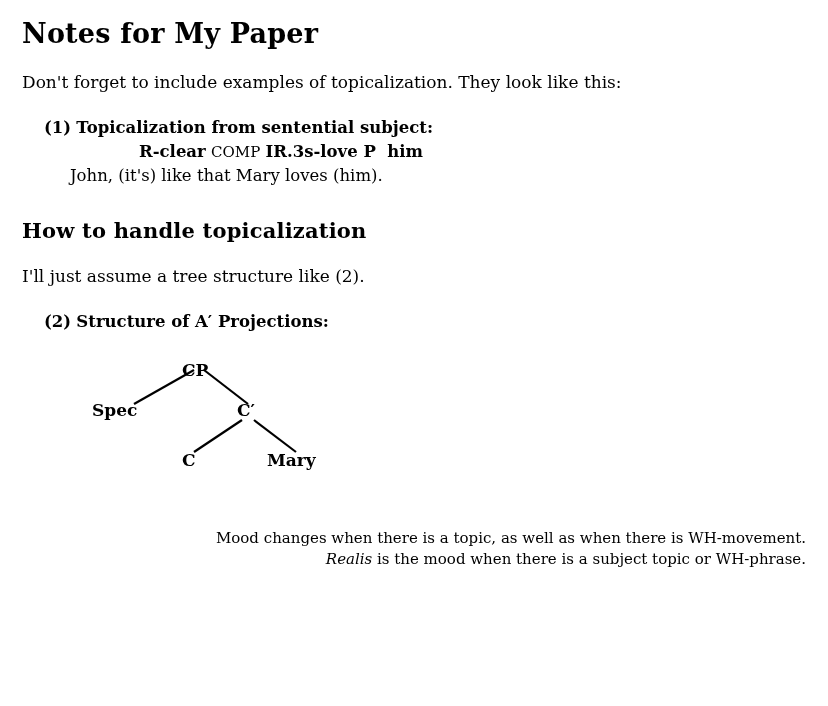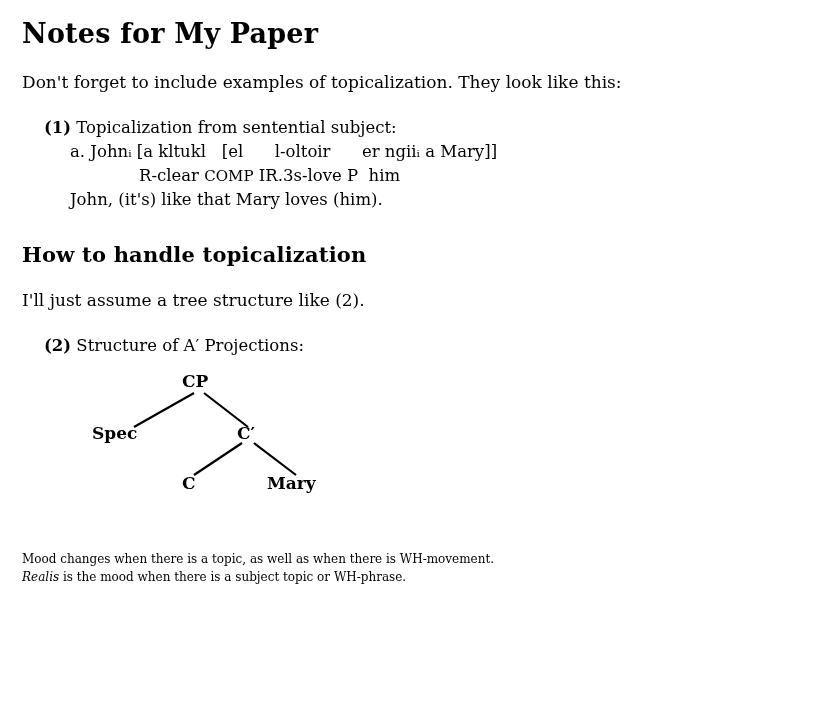--- a/index.html
+++ b/index.html
@@ -56,21 +56,21 @@
   }
   .example .num {
     font-weight: bold;
   }
   .indent-1 { padding-left: 26px; }
   .indent-2 { padding-left: 95px; }
   .smallcaps {
     font-variant: small-caps;
     font-size: 15px;
   }
-  .bold { font-weight: normal; text-align: center; }
+  .bold { font-weight: bold; text-align: center; }
 
   
   .tree-wrap {
     position: relative;
     height: 132px;
     margin-left: 60px;
     width: 330px;
   }
   .tree-label {
     position: absolute;
@@ -78,41 +78,41 @@
     font-weight: bold;
     font-family: "DejaVu Serif", serif;
     white-space: nowrap;
   }
   .tree-svg {
     position: absolute;
     left: 0;
     top: 0;
   }
   .mood-lines {
-    font-size: 12px;
+    font-size: 15px;
     line-height: 1.45;
+    text-align: right;
   }
   .ital { font-style: italic; }
 </style>
 </head>
 <body>
 
 <div class="page">
 
   <h1 class="doc-title">Notes for My Paper</h1>
 
   <div class="block-gap-1"></div>
 
   <p class="para">Don't forget to include examples of topicalization. They look like this:</p>
 
   <div class="block-gap-1"></div>
 
   <div class="example">
     <span class="exline"><span class="num">(1)</span> <span class="bold">Topicalization from sentential subject:</span></span>
-    <span class="exline indent-1">a. Johnᵢ [a kltukl   [el      l-oltoir      er ngiiᵢ a Mary]]</span>
     <span class="exline indent-2"><span class="bold">R-clear</span> <span class="smallcaps">COMP</span> <span class="bold">IR</span><span class="bold">.3s-love P  him</span></span>
     <span class="exline indent-1">John, (it's) like that Mary loves (him).</span>
   </div>
 
   <div class="block-gap-2"></div>
 
   <h2 class="section-title">How to handle topicalization</h2>
 
   <div class="block-gap-1"></div>
 
@@ -126,21 +126,21 @@
 
   <div style="height:14px"></div>
 
   <div class="tree-wrap">
     <svg class="tree-svg" width="330" height="132" viewBox="0 0 330 132">
       <line x1="112" y1="22" x2="52" y2="56" stroke="#000" stroke-width="2.2"></line>
       <line x1="122" y1="22" x2="166" y2="56" stroke="#000" stroke-width="2.2"></line>
       <line x1="160" y1="72" x2="112" y2="104" stroke="#000" stroke-width="2.2"></line>
       <line x1="172" y1="72" x2="214" y2="104" stroke="#000" stroke-width="2.2"></line>
     </svg>
-    <span class="tree-label" style="left:100px; top:0px;">CP</span>
+    <span class="tree-label" style="left:100px; top:12px;">CP</span>
     <span class="tree-label" style="left:10px; top:52px;">Spec</span>
     <span class="tree-label" style="left:155px; top:52px;">C′</span>
     <span class="tree-label" style="left:100px; top:102px;">C</span>
     <span class="tree-label" style="left:185px; top:102px;">Mary</span>
   </div>
 
   <div class="block-gap-3"></div>
 
 
   <div class="block-gap-1"></div>

